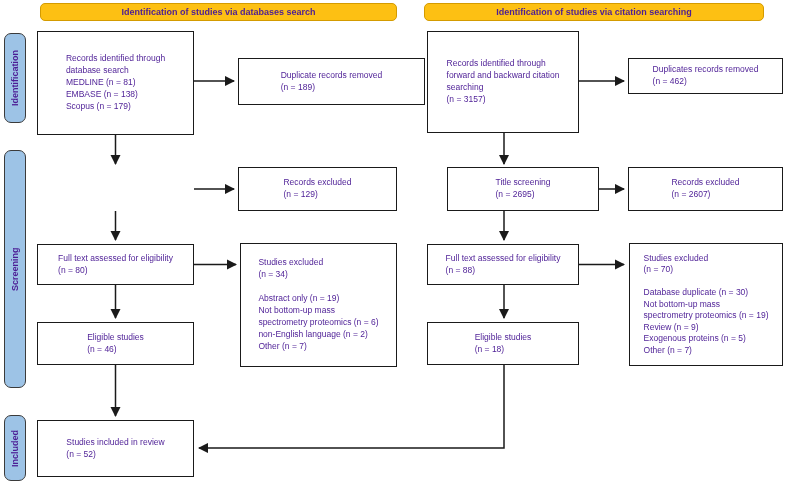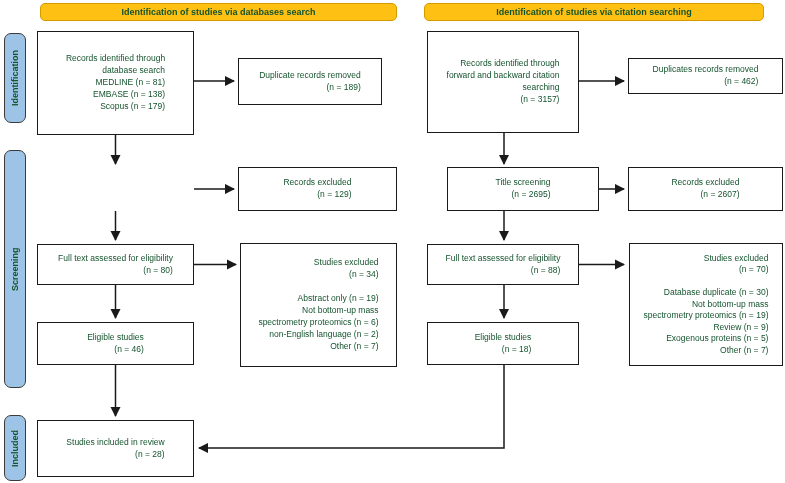--- a/index.html
+++ b/index.html
@@ -1,18 +1,18 @@
 <!DOCTYPE html>
 <html style="--header-fill: #FDC013; --header-border: #D49B00; --stage-fill: #9DC3E6; --stage-border: #3B3B3B; --box-border: #1A1A1A; --arrow: #1A1A1A;"><head>
 <meta charset="utf-8">
 <style>
   html,body { margin:0; padding:0; background:#fff; }
   .canvas {
     position:relative; width:785px; height:483px; background:#ffffff;
-    font-family:"Liberation Sans", sans-serif; color:#14532d; overflow:hidden;
+    font-family:"Liberation Sans", sans-serif; color:#4c1d95; overflow:hidden;
   }
   .header {
     position:absolute; height:18px;
     background:var(--header-fill,#FDC013);
     border:1.5px solid var(--header-border,#D49B00);
     border-radius:5px; box-sizing:border-box;
     display:flex; align-items:center; justify-content:center;
     font-weight:bold; font-size:9px;
   }
   .stage {
@@ -22,21 +22,21 @@
     border-radius:7px; box-sizing:border-box;
     display:flex; align-items:center; justify-content:center;
     font-weight:bold; font-size:9px;
     writing-mode:vertical-rl; transform:rotate(180deg);
   }
   .box {
     position:absolute; background:#fff;
     border:1.5px solid var(--box-border,#1A1A1A);
     box-sizing:border-box; padding:2px;
     display:flex; align-items:center; justify-content:center;
-    text-align:right; font-size:8.5px; line-height:1.4;
+    text-align:left; font-size:8.5px; line-height:1.4;
     white-space:pre-line;
   }
   svg.connectors { position:absolute; left:0; top:0; width:785px; height:483px; pointer-events:none; }
   svg.connectors path { stroke:var(--arrow,#1A1A1A); stroke-width:1.5; fill:none; }
 </style>
 </head>
 <body>
 
 <div class="canvas">
 
@@ -69,38 +69,38 @@
 
   <div class="stage" style="left:4px; top:33px; height:90px;">Identification</div>
   <div class="stage" style="left:4px; top:150px; height:238px;">Screening</div>
   <div class="stage" style="left:4px; top:415px; height:66px;">Included</div>
 
   <div class="box" style="left:37px; top:31px; width:157px; height:104px;">Records identified through
 database search
 MEDLINE (n = 81)
 EMBASE (n = 138)
 Scopus (n = 179)</div>
-  <div class="box" style="left:238px; top:58px; width:144px; height:47px;">Duplicate records removed
+  <div class="box" style="left:238px; top:58px; width:187px; height:47px;">Duplicate records removed
 (n = 189)</div>
   <div class="box" style="left:238px; top:167px; width:159px; height:44px;">Records excluded
 (n = 129)</div>
   <div class="box" style="left:37px; top:244px; width:157px; height:41px;">Full text assessed for eligibility
 (n = 80)</div>
   <div class="box" style="left:240px; top:243px; width:157px; height:124px;">Studies excluded
 (n = 34)
 
 Abstract only (n = 19)
 Not bottom-up mass
 spectrometry proteomics (n = 6)
 non-English language (n = 2)
 Other (n = 7)</div>
   <div class="box" style="left:37px; top:322px; width:157px; height:43px;">Eligible studies
 (n = 46)</div>
   <div class="box" style="left:37px; top:420px; width:157px; height:57px;">Studies included in review
-(n = 28)</div>
+(n = 52)</div>
 
   <div class="box" style="left:427px; top:31px; width:152px; height:102px;">Records identified through
 forward and backward citation
 searching
 (n = 3157)</div>
   <div class="box" style="left:628px; top:58px; width:155px; height:36px;">Duplicates records removed
 (n = 462)</div>
   <div class="box" style="left:427px; top:167px; width:152px; height:44px;margin-left:20px;">Title screening
 (n = 2695)</div>
   <div class="box" style="left:628px; top:167px; width:155px; height:44px;">Records excluded

